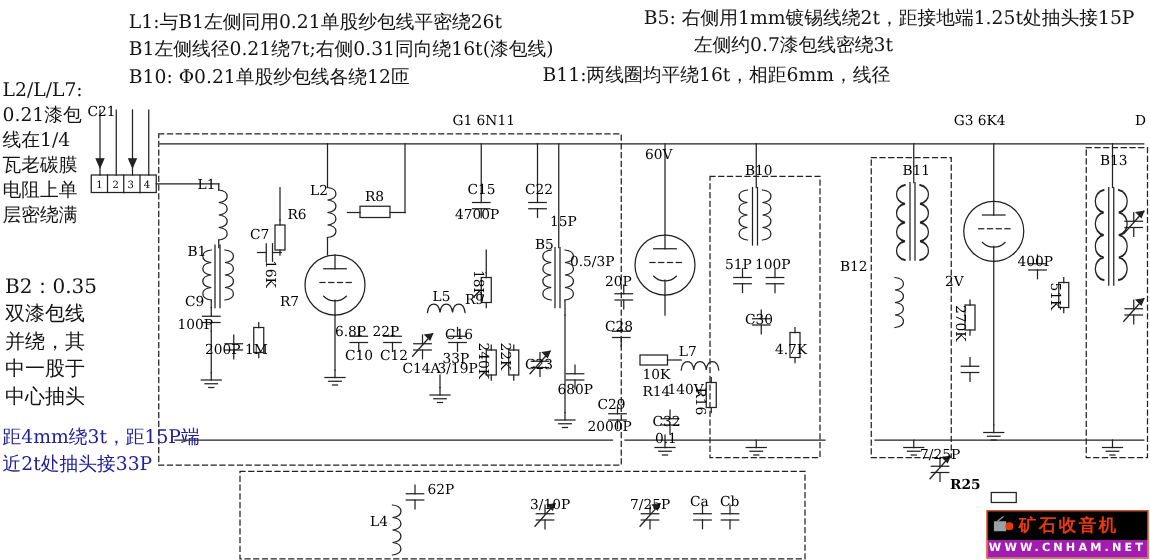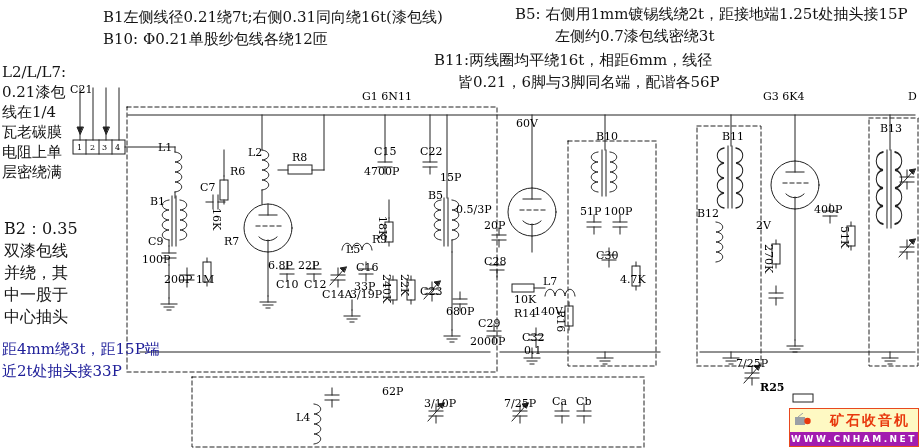--- a/index.html
+++ b/index.html
@@ -10,21 +10,21 @@
   .ann{position:absolute;white-space:nowrap;font-size:15px;line-height:22px;color:#141414}
   .ann.small-lh{line-height:20px}
   .ann.blue{color:#20209a}
   .ind40{padding-left:40px}
   .ind24{padding-left:24px}
   .lbl{position:absolute;font-size:11px;line-height:12px;white-space:nowrap;color:#000;
        font-family:"DejaVu Serif","Liberation Serif",serif}
   .lbl.v{writing-mode:vertical-rl}
   #watermark{position:absolute;right:1px;bottom:1px;width:130px;border:1px solid #e8481e;
              background:#fff;font-family:"DejaVu Sans","Liberation Sans",sans-serif}
-  .wm-top{display:flex;align-items:center;gap:19px;padding:2px 5px;background:#fef9c3}
+  .wm-top{display:flex;align-items:center;gap:4px;padding:2px 5px;background:#000000}
   .wm-title{color:#e8380d;font-weight:bold;font-size:14px;letter-spacing:2px}
   .wm-url{background:#a21caf;color:#fff;font-size:9px;font-weight:bold;text-align:center;
           letter-spacing:2.5px;padding:2px 0}
 </style>
 </head>
 <body>
 
 <svg id="draw" width="920" height="448" viewBox="0 0 920 448">
   <g stroke="#222" stroke-width="1" fill="none" stroke-linecap="square">
     <defs>
@@ -266,21 +266,21 @@
     <span class="lbl" style="left: 148px; top: 236px;">C9</span>
     <span class="lbl" style="left: 142px; top: 254px;">100P</span>
     <span class="lbl" style="left: 164px; top: 274px;">200P</span>
     <span class="lbl" style="left: 196px; top: 274px;">1M</span>
     <span class="lbl" style="left: 268px; top: 260px;">6.8P</span>
     <span class="lbl" style="left: 276px; top: 279px;">C10</span>
     <span class="lbl" style="left: 298px; top: 260px;">22P</span>
     <span class="lbl" style="left: 304px; top: 279px;">C12</span>
     <span class="lbl" style="left: 322px; top: 289px;">C14A</span>
     <span class="lbl" style="left: 350px; top: 289px;">3/19P</span>
-    <span class="lbl" style="left: 346px; top: 244px;">L5</span>
+    <span class="lbl" style="left: 346px; top: 232px;">L5</span>
     <span class="lbl" style="left: 356px; top: 262px;">C16</span>
     <span class="lbl" style="left: 354px; top: 281px;">33P</span>
     <span class="lbl" style="left: 372px; top: 234px;">R9</span>
     <span class="lbl v" style="left: 376px; top: 216px;">18K</span>
     <span class="lbl v" style="left: 380px; top: 274px;">240K</span>
     <span class="lbl v" style="left: 398px; top: 274px;">22K</span>
     <span class="lbl" style="left: 420px; top: 286px;">C23</span>
     <span class="lbl" style="left: 446px; top: 306px;">680P</span>
     <span class="lbl" style="left: 484px; top: 256px;">C28</span>
     <span class="lbl" style="left: 478px; top: 318px;">C29</span>
@@ -289,46 +289,46 @@
     <span class="lbl" style="left: 514px; top: 294px;">10K</span>
     <span class="lbl" style="left: 543px; top: 276px;">L7</span>
     <span class="lbl" style="left: 534px; top: 306px;">140V</span>
     <span class="lbl" style="left: 522px; top: 332px;">C32</span>
     <span class="lbl" style="left: 524px; top: 345px;">0.1</span>
     <span class="lbl v" style="left: 554px; top: 310px;">R16</span>
     <span class="lbl" style="left: 596px; top: 250px;">C30</span>
     <span class="lbl" style="left: 620px; top: 274px;">4.7K</span>
     <span class="lbl" style="left: 756px; top: 220px;">2V</span>
     <span class="lbl v" style="left: 762px; top: 244px;">270K</span>
-    <span class="lbl" style="left: 697px; top: 208px;">B12</span>
+    <span class="lbl" style="left: 672px; top: 208px;">B12</span>
     <span class="lbl" style="left: 814px; top: 204px;">400P</span>
     <span class="lbl v" style="left: 838px; top: 226px;">51K</span>
-    <span class="lbl" style="left: 342px; top: 386px; margin-left: 40px;">62P</span>
+    <span class="lbl" style="left: 342px; top: 386px;">62P</span>
     <span class="lbl" style="left: 296px; top: 412px;">L4</span>
     <span class="lbl" style="left: 424px; top: 398px;">3/10P</span>
     <span class="lbl" style="left: 504px; top: 398px;">7/25P</span>
     <span class="lbl" style="left: 552px; top: 396px;">Ca</span>
     <span class="lbl" style="left: 576px; top: 396px;">Cb</span>
     <span class="lbl" style="left: 736px; top: 358px;">7/25P</span>
     <span class="lbl" style="left: 760px; top: 382px; font-weight: bold;">R25</span>
   </div>
 
 <div class="ann" style="left:103px;top:6px">
+  <div>L1:与B1左侧同用0.21单股纱包线平密绕26t</div>
   <div>B1左侧线径0.21绕7t;右侧0.31同向绕16t(漆包线)</div>
   <div>B10: Φ0.21单股纱包线各绕12匝</div>
 </div>
 
 <div class="ann" style="left:515px;top:3px">
   <div>B5: 右侧用1mm镀锡线绕2t，距接地端1.25t处抽头接15P</div>
   <div class="ind40">左侧约0.7漆包线密绕3t</div>
 </div>
 
 <div class="ann" style="left:434px;top:49px">
   <div>B11:两线圈均平绕16t，相距6mm，线径</div>
-  <div class="ind24">皆0.21，6脚与3脚同名端，配谐各56P</div>
 </div>
 
 <div class="ann small-lh" style="left:2px;top:62px">
   <div>L2/L/L7:</div>
   <div>0.21漆包</div>
   <div>线在1/4</div>
   <div>瓦老碳膜</div>
   <div>电阻上单</div>
   <div>层密绕满</div>
 </div>

